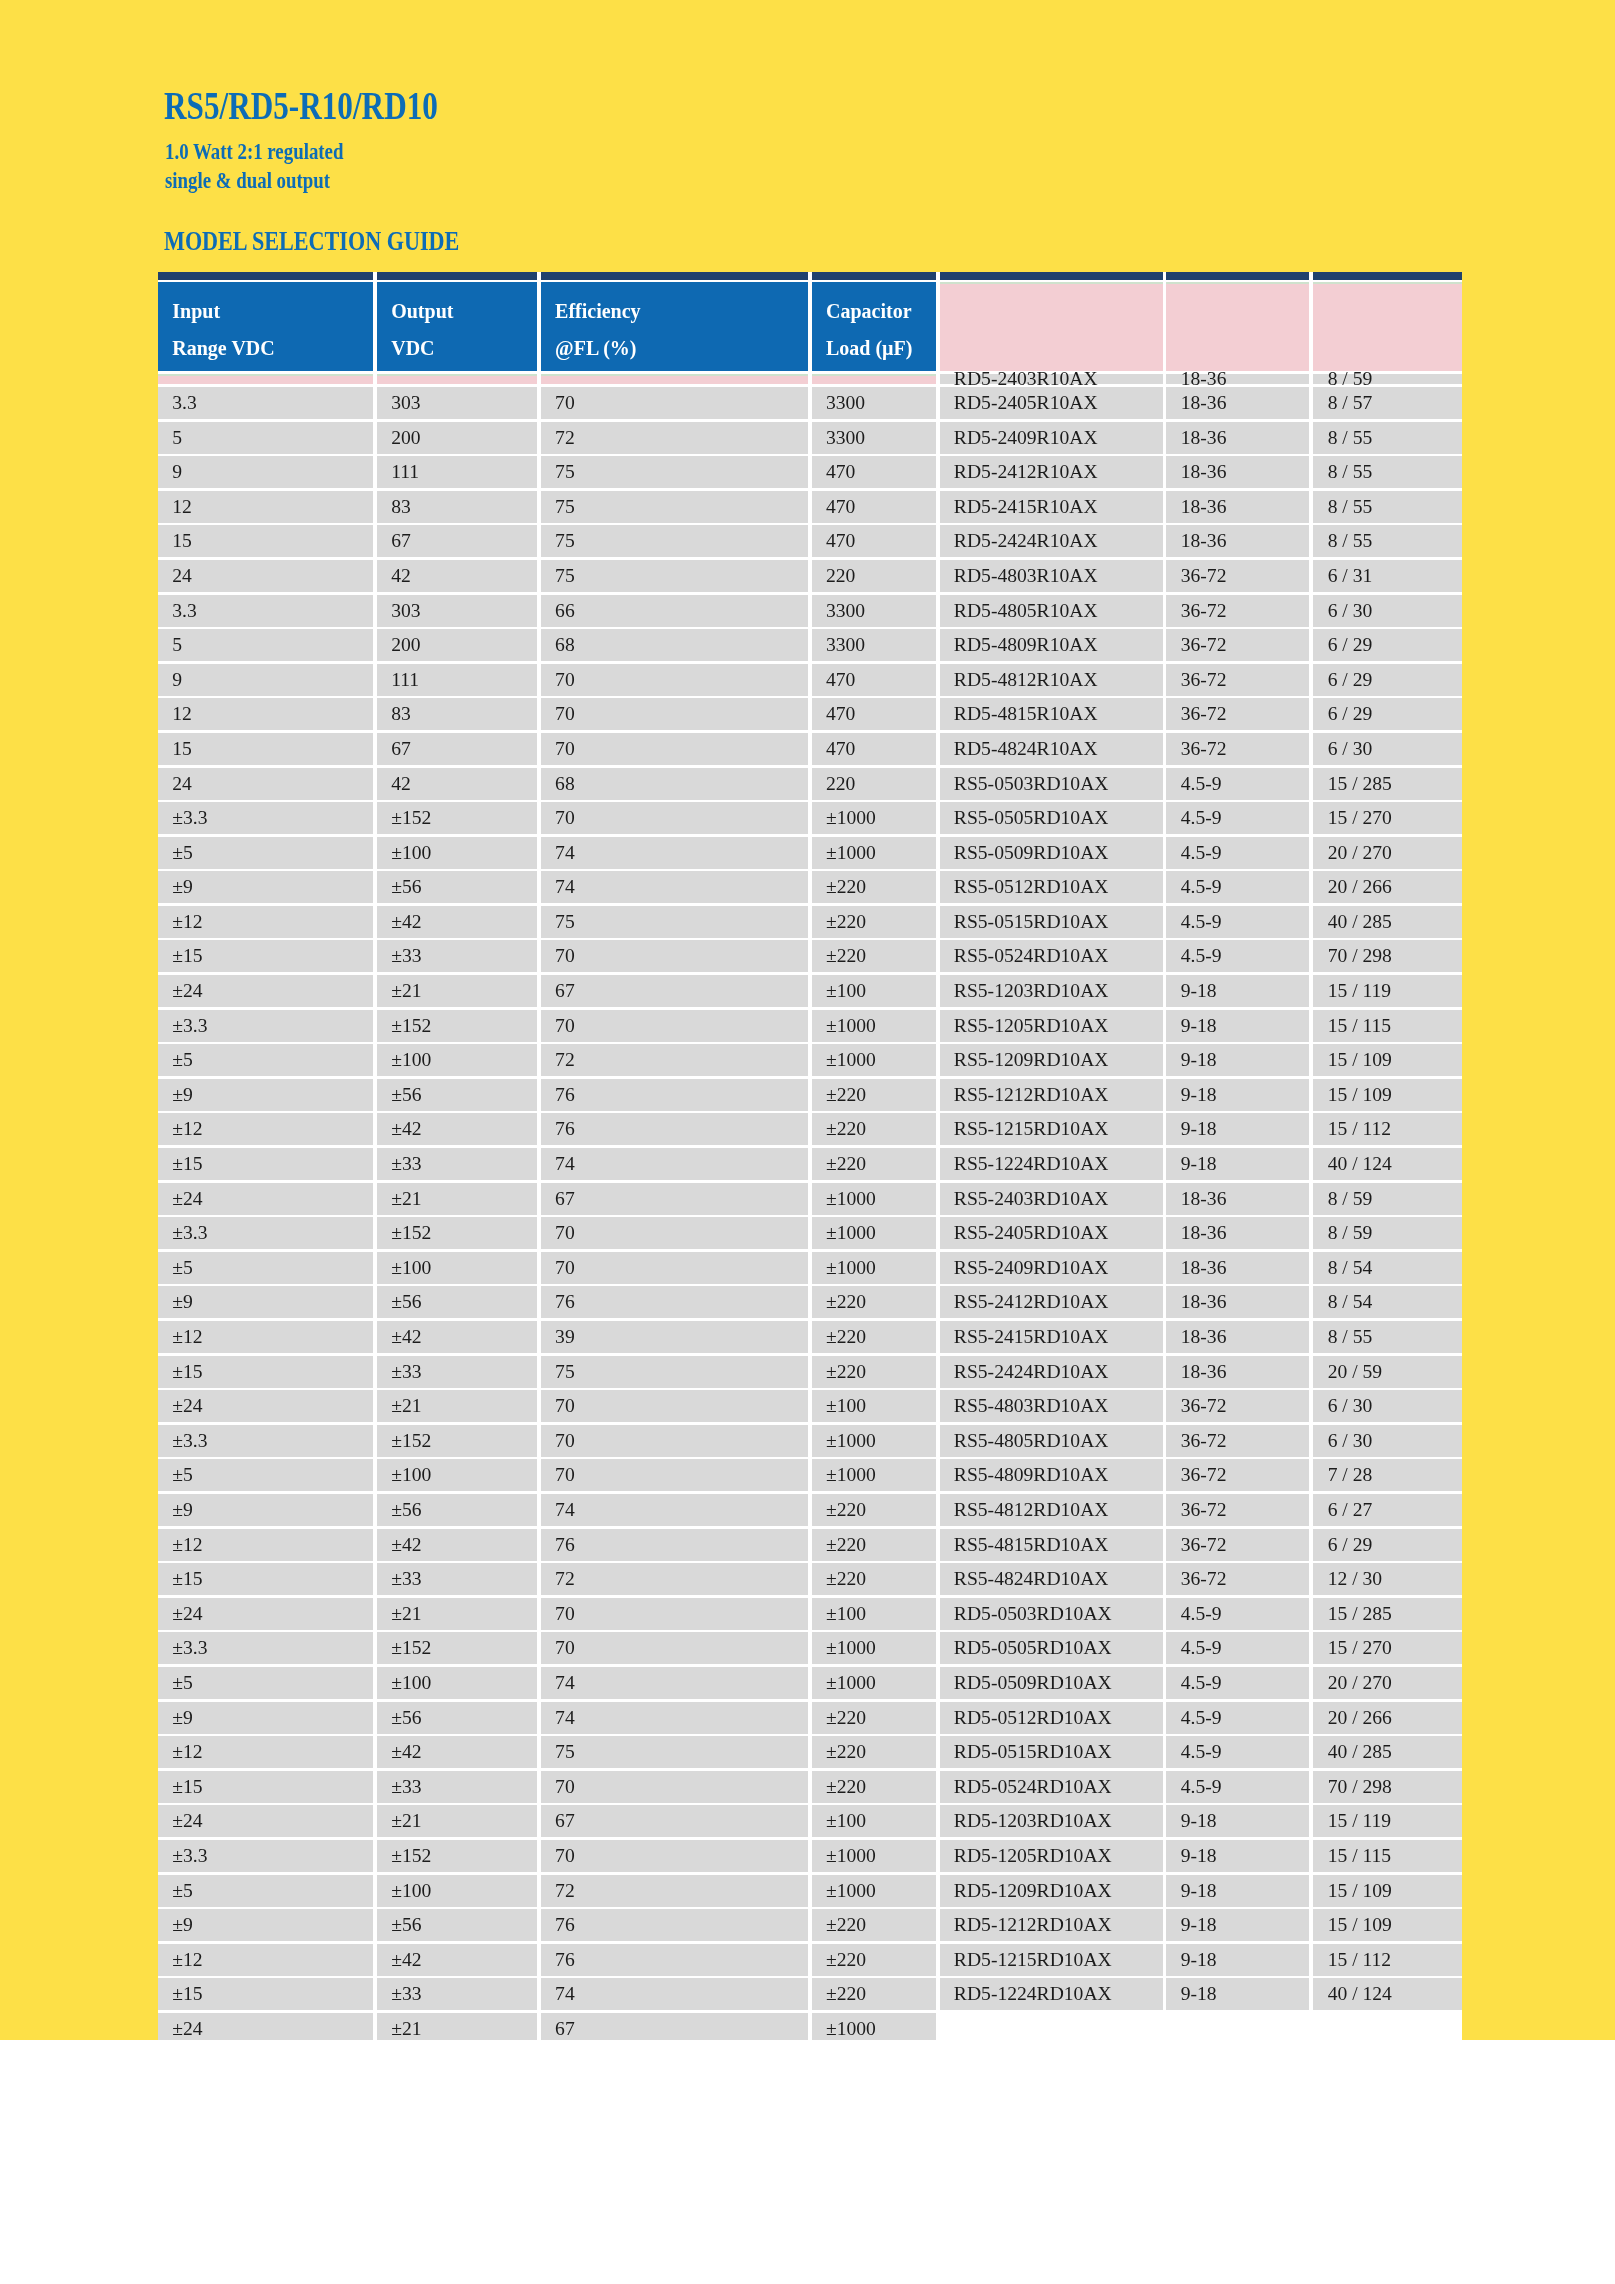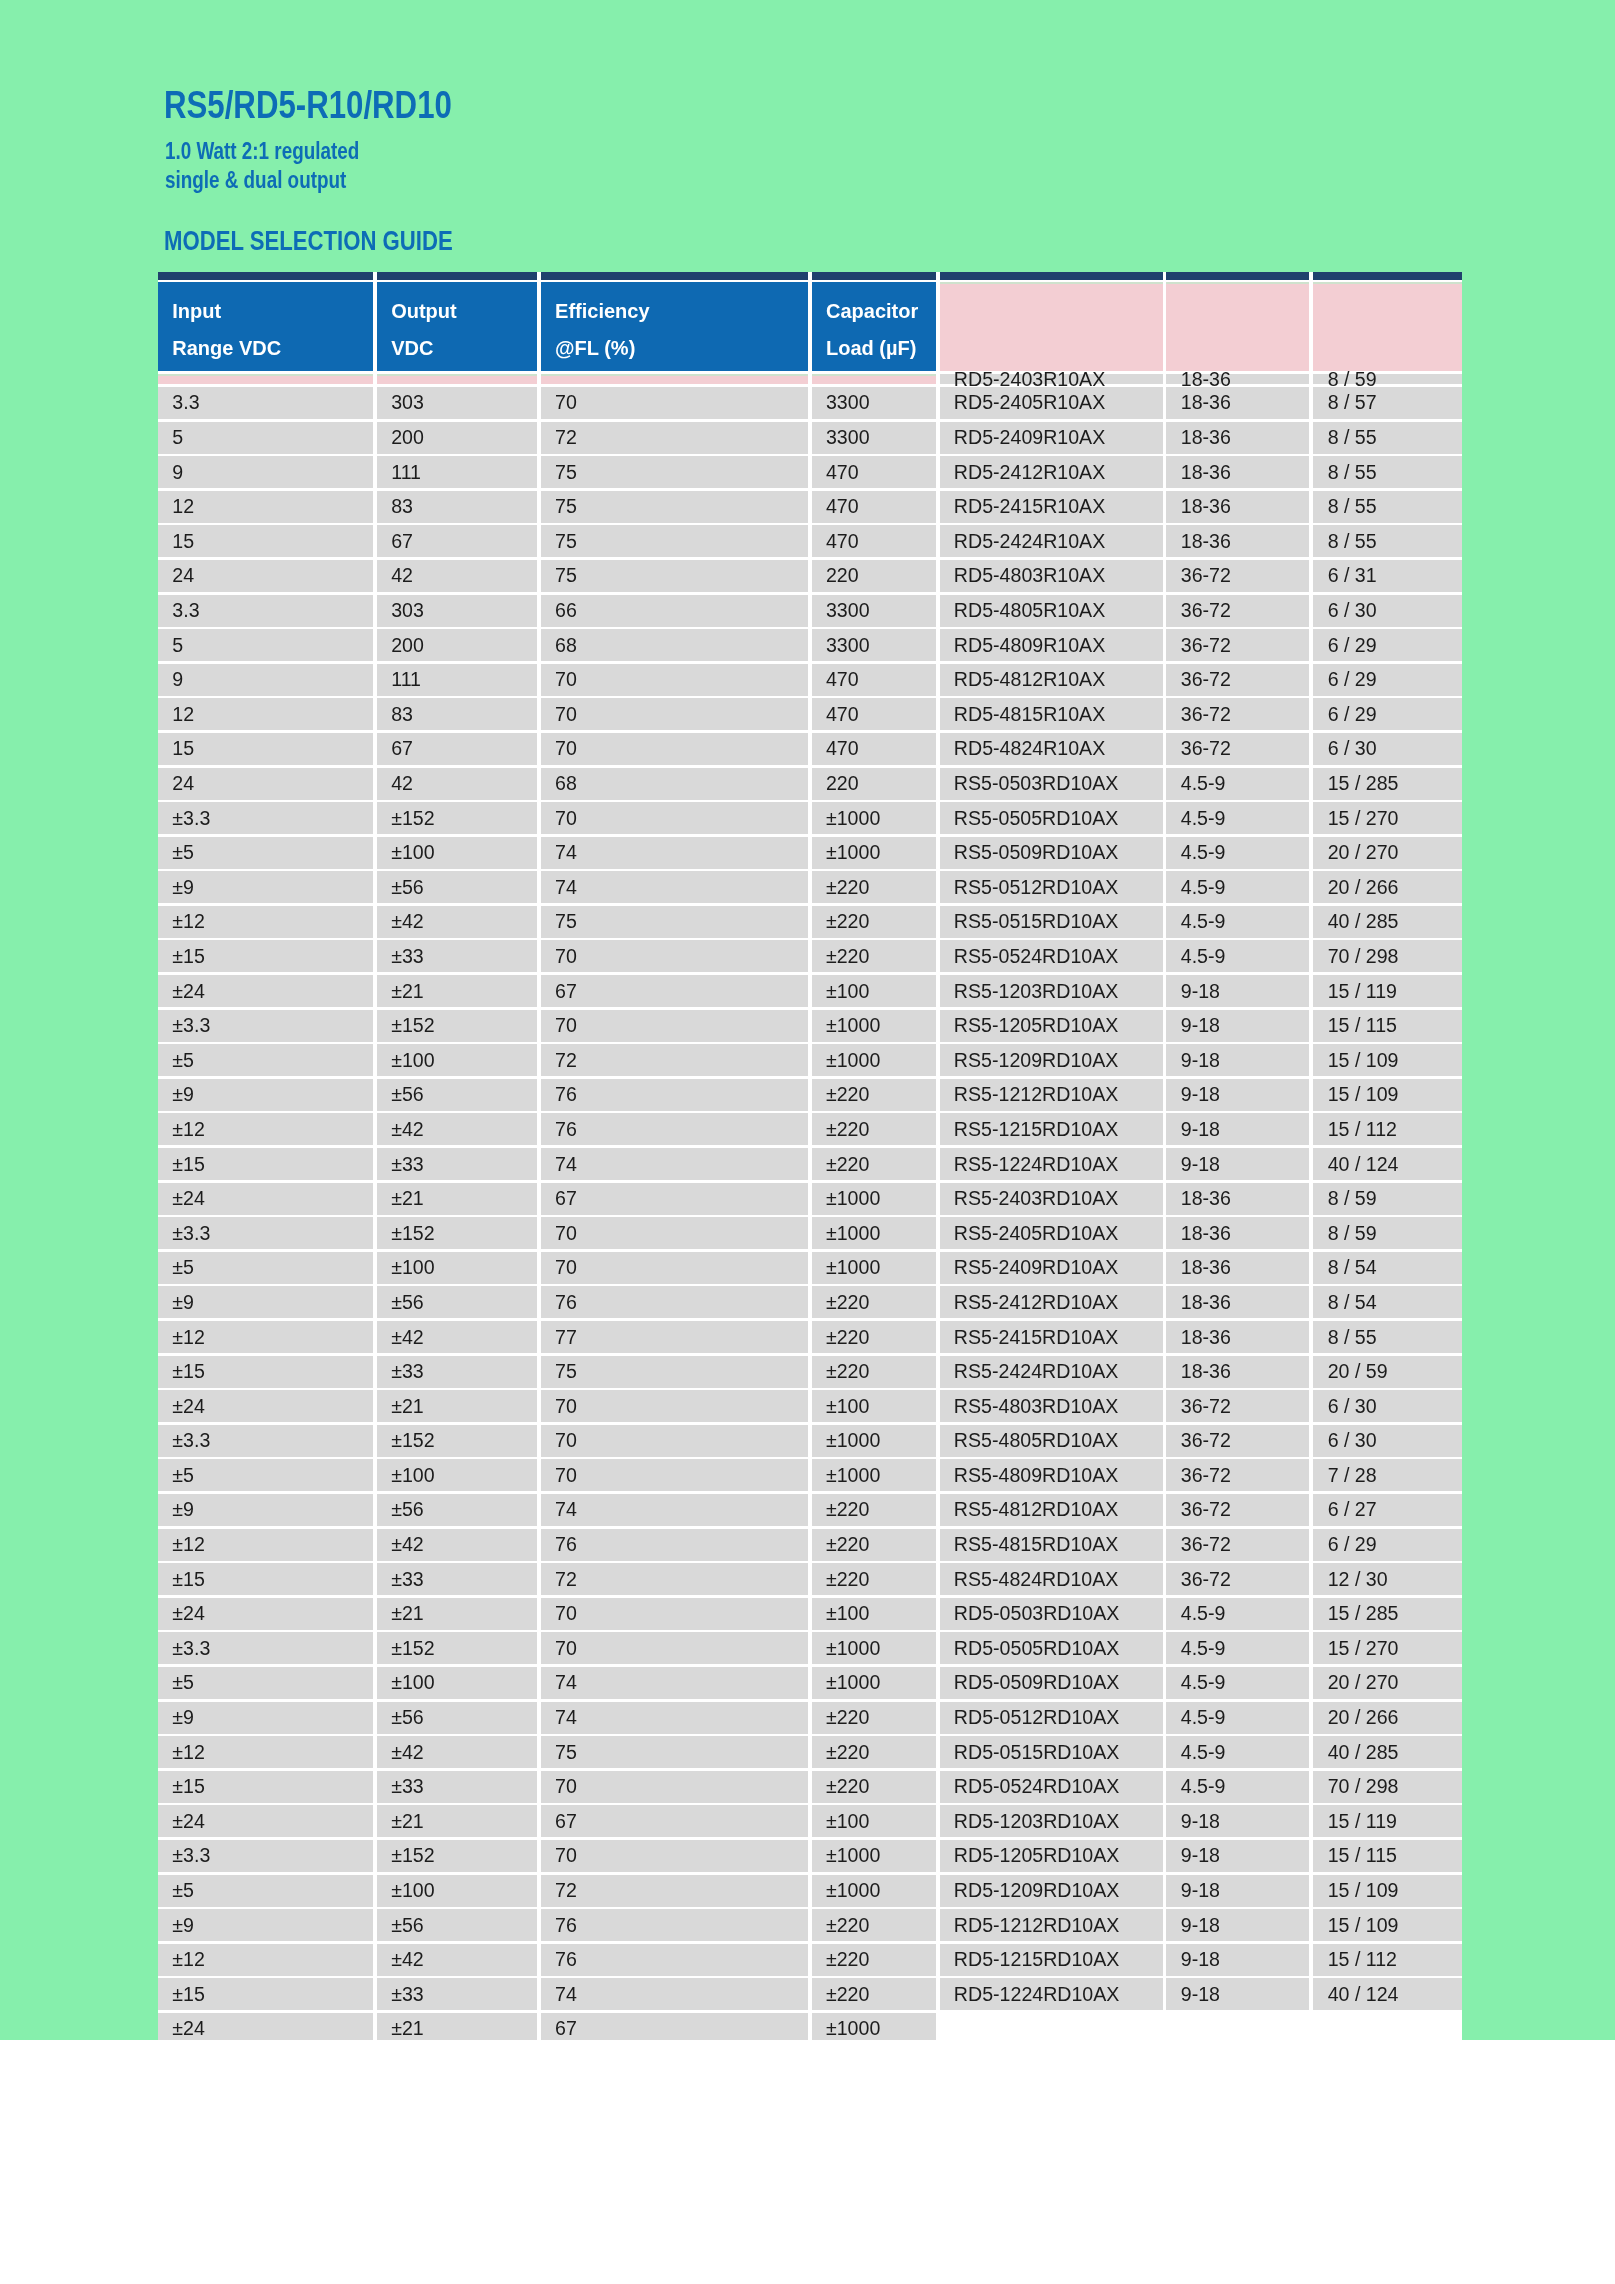--- a/index.html
+++ b/index.html
@@ -1,19 +1,19 @@
 <!DOCTYPE html>
 <html style="--accent_blue: #0d6cb6; --header_bg: #0e69b2; --header_top_bar: #20416d; --row_bg: #d9d9d9; --pink_strip: #f3ced3; --green_strip: #cfe2cd; --footer_red: #c52f40;font-size:10.4px"><head>
 <meta charset="utf-8">
 <style>
   html,body { margin:0; padding:0; background:#ffffff; }
   .page {
     position:relative; width:1616px; height:2040px;
-    background:#86efac; overflow:hidden;
-    font-family:Liberation Sans, sans-serif;
+    background:#fde047; overflow:hidden;
+    font-family:Liberation Serif, serif;
   }
   .doc-title {
     position:absolute; left:164px; top:83px;
     font-size:39px; font-weight:700; color:var(--accent_blue);
     white-space:nowrap; transform:scaleX(0.80); transform-origin:0 0;
   }
   .doc-subtitle {
     position:absolute; left:165px; top:137px;
     font-size:23px; font-weight:700; color:var(--accent_blue);
     line-height:29px; transform:scaleX(0.82); transform-origin:0 0;
@@ -294,21 +294,21 @@
       <div class="data-cell">8 / 54</div>
       <div class="data-cell">±9</div>
       <div class="data-cell">±56</div>
       <div class="data-cell">76</div>
       <div class="data-cell">±220</div>
       <div class="data-cell">RS5-2412RD10AX</div>
       <div class="data-cell">18-36</div>
       <div class="data-cell">8 / 54</div>
       <div class="data-cell">±12</div>
       <div class="data-cell">±42</div>
-      <div class="data-cell">77</div>
+      <div class="data-cell">39</div>
       <div class="data-cell">±220</div>
       <div class="data-cell">RS5-2415RD10AX</div>
       <div class="data-cell">18-36</div>
       <div class="data-cell">8 / 55</div>
       <div class="data-cell">±15</div>
       <div class="data-cell">±33</div>
       <div class="data-cell">75</div>
       <div class="data-cell">±220</div>
       <div class="data-cell">RS5-2424RD10AX</div>
       <div class="data-cell">18-36</div>

